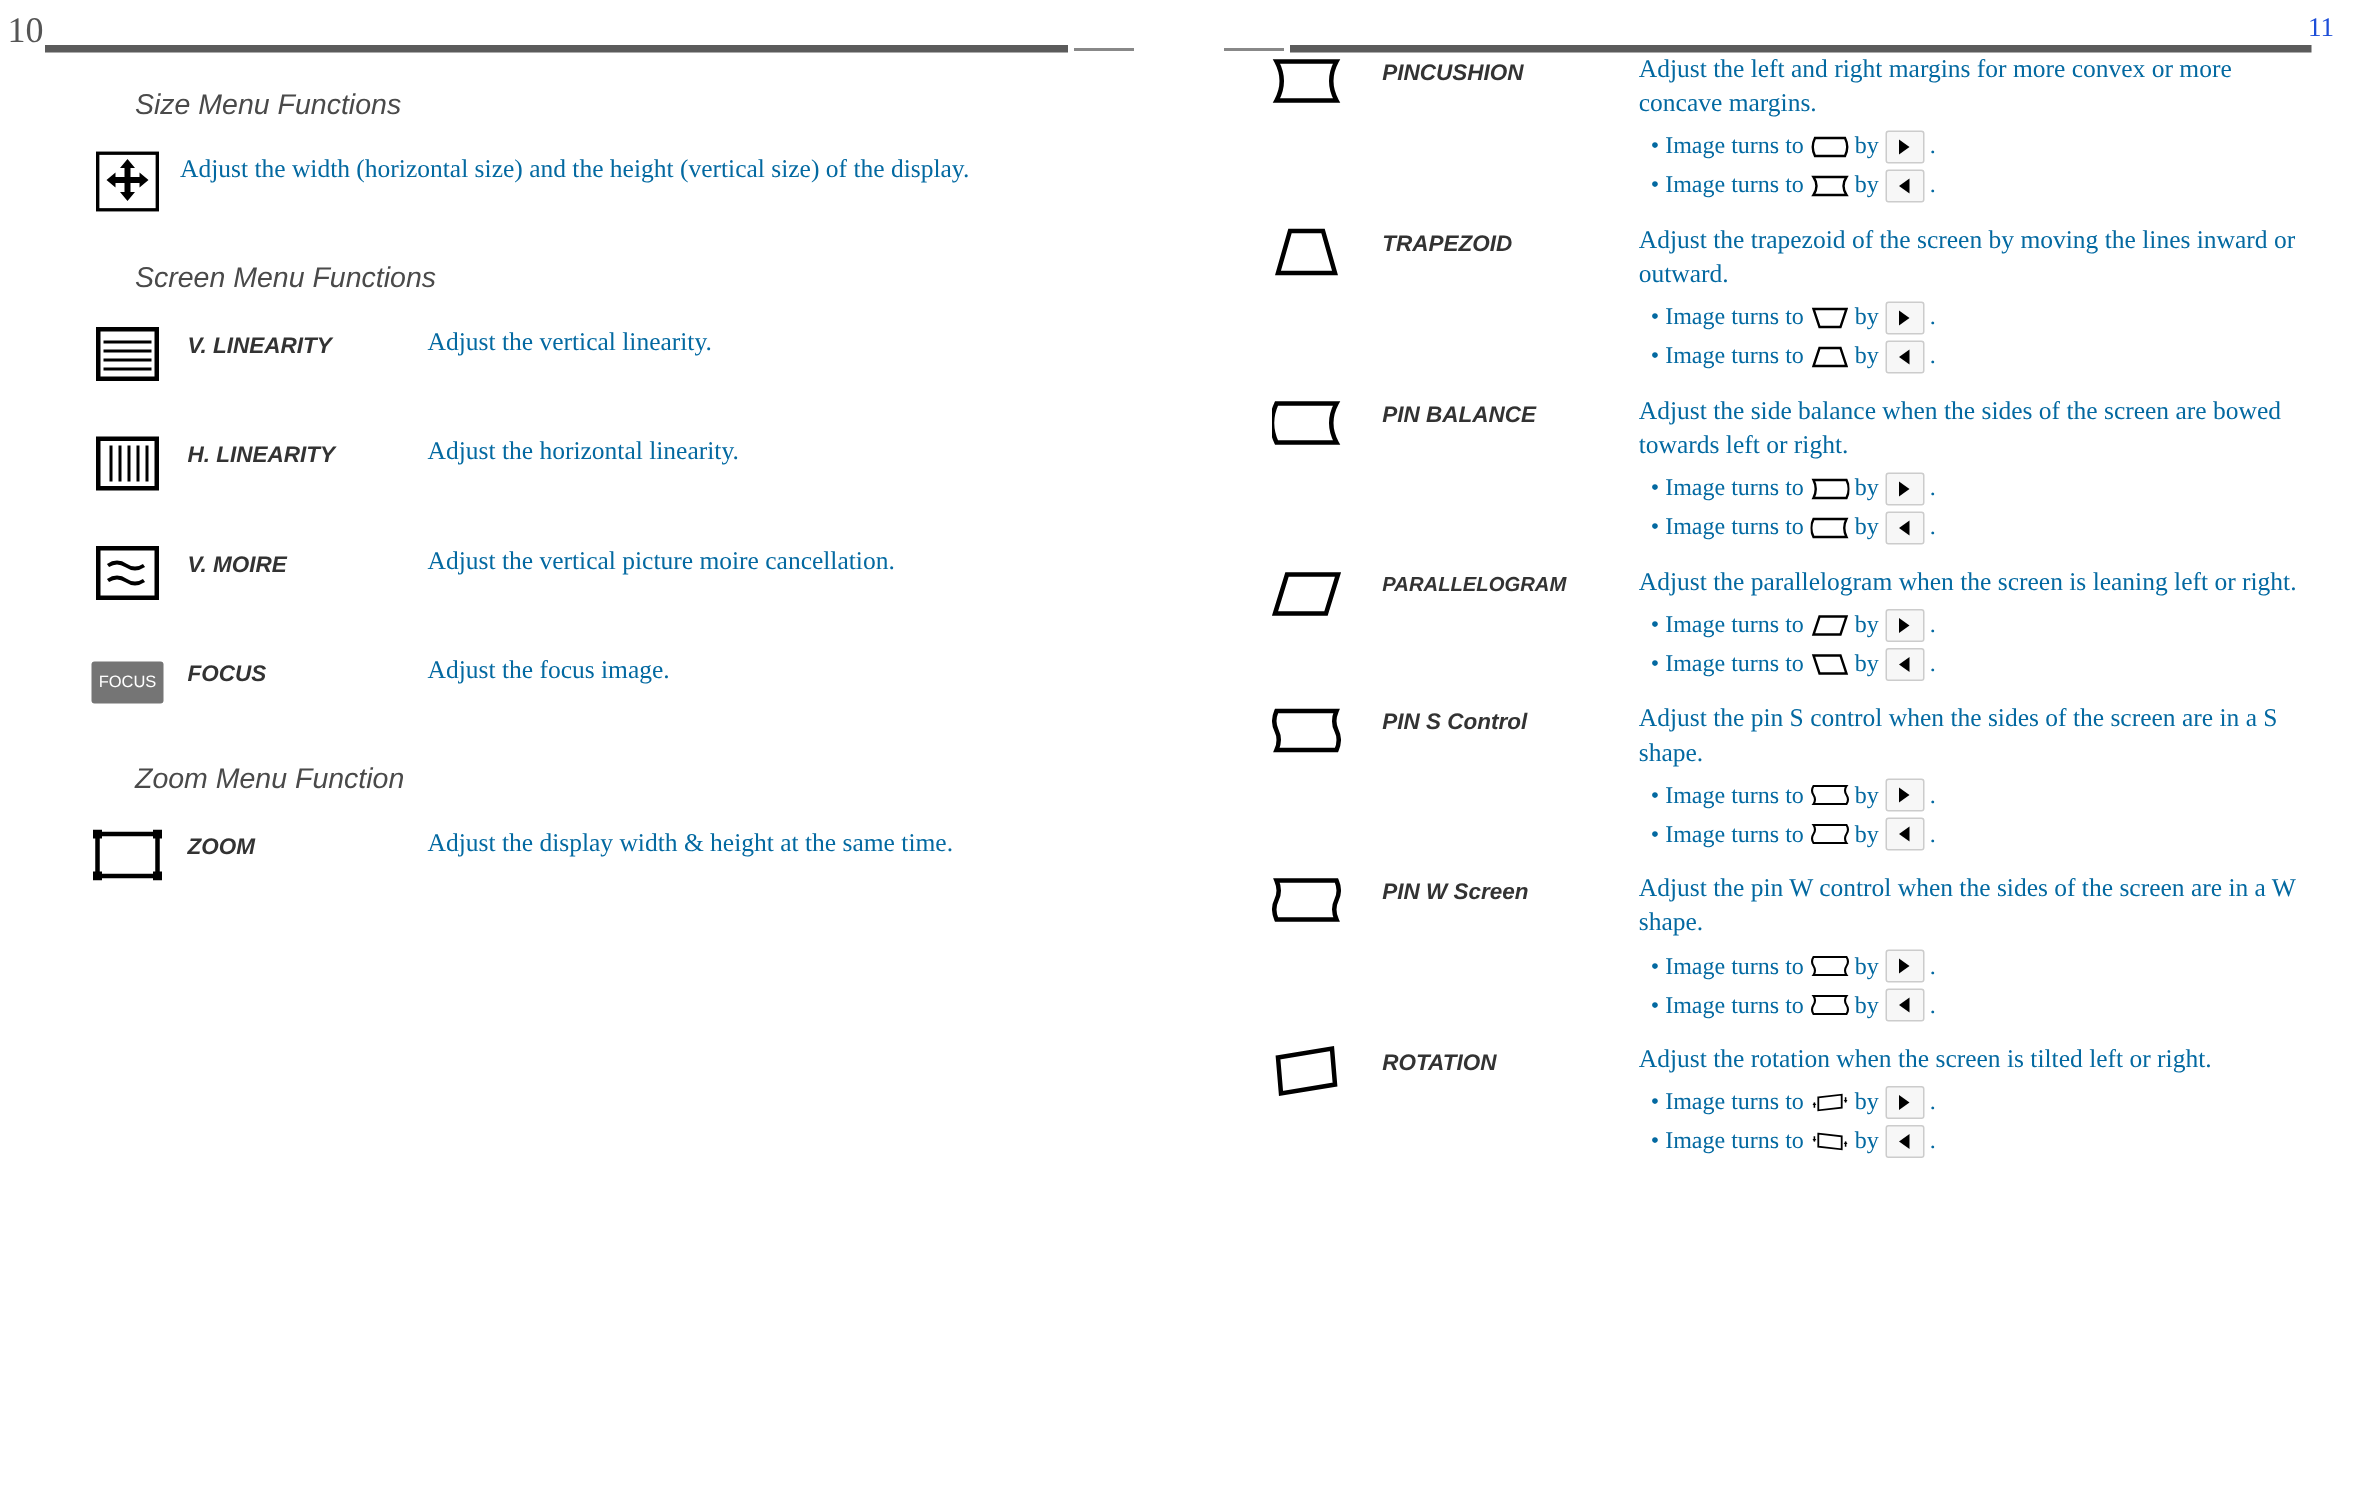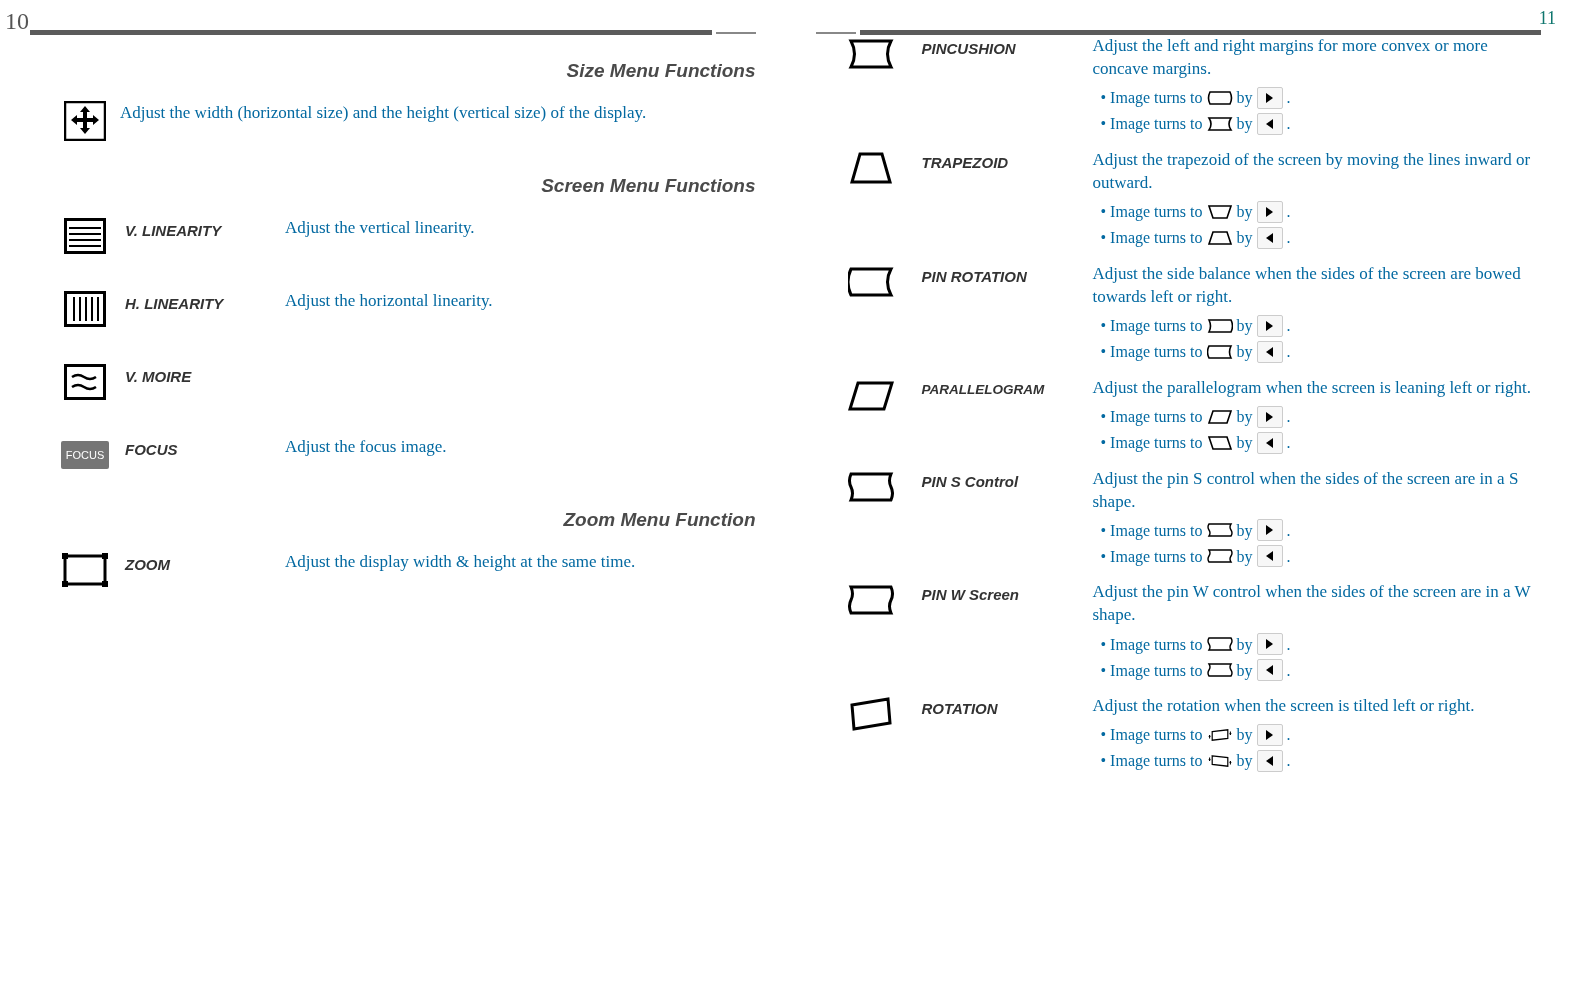--- a/index.html
+++ b/index.html
@@ -25,21 +25,21 @@
       left: 5px;
       top: 8px;
       font-size: 24px;
       color: #555;
     }
     .pagenum-right {
       position: absolute;
       right: 15px;
       top: 8px;
       font-size: 18px;
-      color: #0f766e;
+      color: #1d4ed8;
     }
     .page-rule {
       display: flex;
       align-items: center;
       margin-top: 10px;
     }
     .page-rule-thick {
       flex: 1;
       height: 5px;
       background: #5b5b5b;
@@ -51,26 +51,25 @@
       margin-left: 4px;
     }
     .page-rule-thin-left {
       width: 40px;
       height: 2px;
       background: #888;
       margin-right: 4px;
     }
     .section-title {
       font-family: Verdana, Arial, sans-serif;
-      font-weight: bold;
+      font-weight: normal;
       font-style: italic;
       font-size: 19px;
       color: #4a4a4a;
       margin: 25px 0 20px 60px;
-      text-align: right;
     }
     .item {
       display: flex;
       align-items: flex-start;
       margin: 0 0 35px 30px;
     }
     .item.geo {
       margin-bottom: 10px;
       gap: 11px;
     }
@@ -216,20 +215,21 @@
 
     <div class="item">
       <div class="icon-box">
         <svg width="42" height="36" viewBox="0 0 42 36">
           <rect x="1" y="1" width="40" height="34" fill="none" stroke="#000" stroke-width="4"></rect>
           <path d="M8 13 Q14 9 20 13 Q26 17 32 13" fill="none" stroke="#000" stroke-width="2.5"></path>
           <path d="M8 23 Q14 19 20 23 Q26 27 32 23" fill="none" stroke="#000" stroke-width="2.5"></path>
         </svg>
       </div>
       <div class="label">V. MOIRE</div>
+      <div class="desc">Adjust the vertical picture moire cancellation.</div>
     </div>
 
     <div class="item">
       <div class="icon-box">
         <div class="focus-icon">FOCUS</div>
       </div>
       <div class="label">FOCUS</div>
       <div class="desc">Adjust the focus image.</div>
     </div>
 
@@ -325,21 +325,21 @@
         </div>
       </div>
     </div>
 
     <div class="item geo">
       <div class="icon-box">
         <svg width="46" height="32" viewBox="0 0 46 32">
             <path d="M3 3 L43 3 Q36 16 43 29 L3 29 Q-3 16 3 3 Z" fill="none" stroke="#000" stroke-width="3"></path>
           </svg>
       </div>
-      <div class="label">PIN ROTATION</div>
+      <div class="label">PIN BALANCE</div>
       <div class="desc">
         <span>Adjust the side balance when the sides of the screen are bowed towards left or right.</span>
         <div class="bullets">
           <div class="bullet-line">•&nbsp;<span>Image turns to</span>
             <span class="shape-inline">
                 <svg width="26" height="16" viewBox="0 0 26 16">
                   <path d="M2 2 L24 2 Q27 8 24 14 L2 14 Q5 8 2 2 Z" fill="none" stroke="#000" stroke-width="1.6"></path>
                 </svg>
               </span>
             <span>by</span><span class="arrow-btn">

